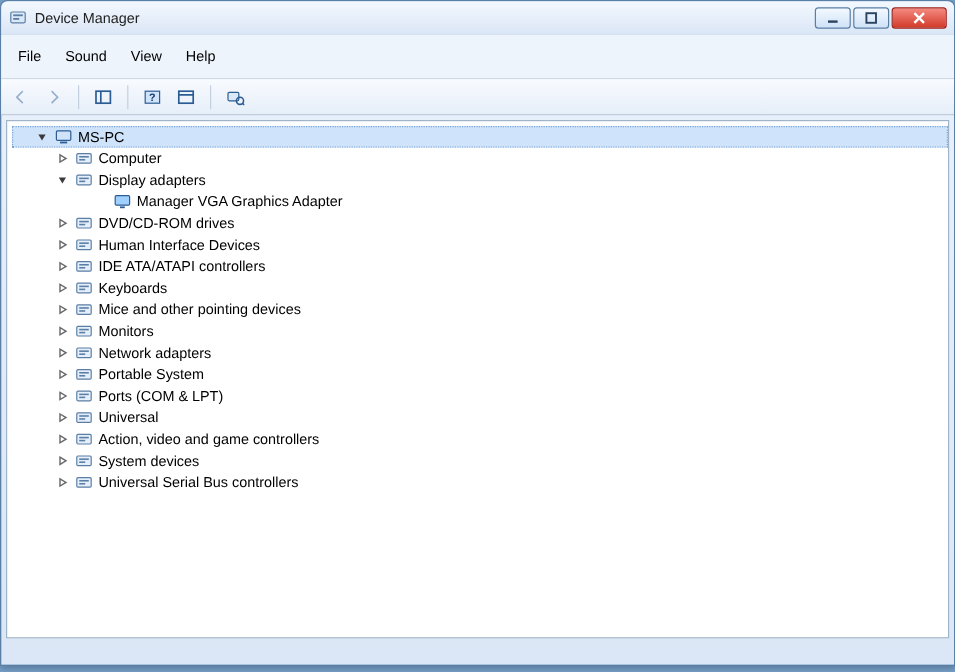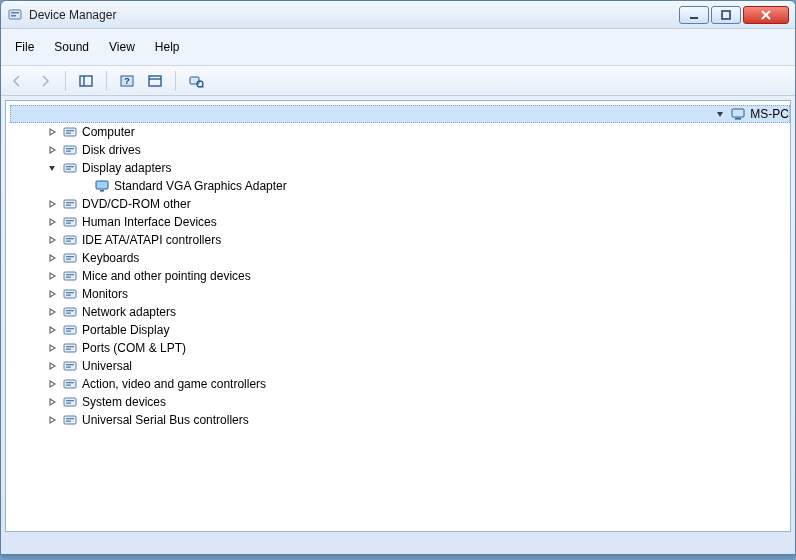--- a/index.html
+++ b/index.html
@@ -80,21 +80,21 @@
     background: #fff;
     overflow: auto;
   }
   .tree { padding: 4px 0 8px 4px; }
   .tree-row {
     display:flex; align-items:center;
     height: 18px;
     white-space: nowrap;
     cursor:default;
   }
-  .tree-row.selected { background:#cfe3fb; border:1px dotted #7aa6d8; height:18px;justify-content:flex-end; }
+  .tree-row.selected { background:#cfe3fb; border:1px dotted #7aa6d8; height:18px; }
   .expander {
     width:12px; height:12px; margin-right:2px;
     display:flex; align-items:center; justify-content:center;
     cursor:pointer;
   }
   .expander svg { display:block; }
   .node-icon { width:16px; height:16px; margin: 0 4px 0 2px; flex:0 0 16px; }
   .node-label { font-size:12px; color:#000; }
   .indent1 { padding-left: 18px; }
   .indent2 { padding-left: 36px; }
@@ -212,63 +212,50 @@
             <span class="node-icon"><svg viewBox="0 0 16 16" width="16" height="16">
                 <rect x="2" y="4" width="12" height="8" rx="1" fill="#e5eefb" stroke="#5b7ea5"></rect>
                 <rect x="4" y="6" width="8" height="1.3" fill="#5b7ea5"></rect>
                 <rect x="4" y="8.5" width="5" height="1.3" fill="#5b7ea5"></rect>
               </svg></span>
             <span class="node-label">Computer</span>
           </div>
           <div class="tree-row indent2">
             <span class="expander">
               <svg width="10" height="10" viewBox="0 0 10 10">
-                <path d="M3 2 L8 5 L3 8 Z" fill="none" stroke="#6a6a6a" stroke-width="1.2"></path>
-              </svg>
-            </span>
-            <span class="node-icon"><svg viewBox="0 0 16 16" width="16" height="16">
-                <rect x="2" y="4" width="12" height="8" rx="1" fill="#e5eefb" stroke="#5b7ea5"></rect>
-                <rect x="4" y="6" width="8" height="1.3" fill="#5b7ea5"></rect>
-                <rect x="4" y="8.5" width="5" height="1.3" fill="#5b7ea5"></rect>
-              </svg></span>
-            <span class="node-label">Disk drives</span>
-          </div>
-          <div class="tree-row indent2">
-            <span class="expander">
-              <svg width="10" height="10" viewBox="0 0 10 10">
                 <path d="M2 3 L8 3 L5 8 Z" fill="#3a3a3a"></path>
               </svg>
             </span>
             <span class="node-icon"><svg viewBox="0 0 16 16" width="16" height="16">
                 <rect x="2" y="4" width="12" height="8" rx="1" fill="#e5eefb" stroke="#5b7ea5"></rect>
                 <rect x="4" y="6" width="8" height="1.3" fill="#5b7ea5"></rect>
                 <rect x="4" y="8.5" width="5" height="1.3" fill="#5b7ea5"></rect>
               </svg></span>
             <span class="node-label">Display adapters</span>
           </div>
           <div class="tree-row indent3">
             <span class="expander"></span>
             <span class="node-icon"><svg viewBox="0 0 16 16" width="16" height="16">
                 <rect x="2" y="3" width="12" height="8" rx="1" fill="#9fd0ff" stroke="#2b5c93"></rect>
                 <rect x="6" y="12" width="4" height="1.5" fill="#2b5c93"></rect>
               </svg></span>
-            <span class="node-label">Standard VGA Graphics Adapter</span>
-          </div>
-          <div class="tree-row indent2">
-            <span class="expander">
-              <svg width="10" height="10" viewBox="0 0 10 10">
-                <path d="M3 2 L8 5 L3 8 Z" fill="none" stroke="#6a6a6a" stroke-width="1.2"></path>
-              </svg>
-            </span>
-            <span class="node-icon"><svg viewBox="0 0 16 16" width="16" height="16">
-                <rect x="2" y="4" width="12" height="8" rx="1" fill="#e5eefb" stroke="#5b7ea5"></rect>
-                <rect x="4" y="6" width="8" height="1.3" fill="#5b7ea5"></rect>
-                <rect x="4" y="8.5" width="5" height="1.3" fill="#5b7ea5"></rect>
-              </svg></span>
-            <span class="node-label">DVD/CD-ROM other</span>
+            <span class="node-label">Manager VGA Graphics Adapter</span>
+          </div>
+          <div class="tree-row indent2">
+            <span class="expander">
+              <svg width="10" height="10" viewBox="0 0 10 10">
+                <path d="M3 2 L8 5 L3 8 Z" fill="none" stroke="#6a6a6a" stroke-width="1.2"></path>
+              </svg>
+            </span>
+            <span class="node-icon"><svg viewBox="0 0 16 16" width="16" height="16">
+                <rect x="2" y="4" width="12" height="8" rx="1" fill="#e5eefb" stroke="#5b7ea5"></rect>
+                <rect x="4" y="6" width="8" height="1.3" fill="#5b7ea5"></rect>
+                <rect x="4" y="8.5" width="5" height="1.3" fill="#5b7ea5"></rect>
+              </svg></span>
+            <span class="node-label">DVD/CD-ROM drives</span>
           </div>
           <div class="tree-row indent2">
             <span class="expander">
               <svg width="10" height="10" viewBox="0 0 10 10">
                 <path d="M3 2 L8 5 L3 8 Z" fill="none" stroke="#6a6a6a" stroke-width="1.2"></path>
               </svg>
             </span>
             <span class="node-icon"><svg viewBox="0 0 16 16" width="16" height="16">
                 <rect x="2" y="4" width="12" height="8" rx="1" fill="#e5eefb" stroke="#5b7ea5"></rect>
                 <rect x="4" y="6" width="8" height="1.3" fill="#5b7ea5"></rect>
@@ -345,21 +332,21 @@
             <span class="expander">
               <svg width="10" height="10" viewBox="0 0 10 10">
                 <path d="M3 2 L8 5 L3 8 Z" fill="none" stroke="#6a6a6a" stroke-width="1.2"></path>
               </svg>
             </span>
             <span class="node-icon"><svg viewBox="0 0 16 16" width="16" height="16">
                 <rect x="2" y="4" width="12" height="8" rx="1" fill="#e5eefb" stroke="#5b7ea5"></rect>
                 <rect x="4" y="6" width="8" height="1.3" fill="#5b7ea5"></rect>
                 <rect x="4" y="8.5" width="5" height="1.3" fill="#5b7ea5"></rect>
               </svg></span>
-            <span class="node-label">Portable Display</span>
+            <span class="node-label">Portable System</span>
           </div>
           <div class="tree-row indent2">
             <span class="expander">
               <svg width="10" height="10" viewBox="0 0 10 10">
                 <path d="M3 2 L8 5 L3 8 Z" fill="none" stroke="#6a6a6a" stroke-width="1.2"></path>
               </svg>
             </span>
             <span class="node-icon"><svg viewBox="0 0 16 16" width="16" height="16">
                 <rect x="2" y="4" width="12" height="8" rx="1" fill="#e5eefb" stroke="#5b7ea5"></rect>
                 <rect x="4" y="6" width="8" height="1.3" fill="#5b7ea5"></rect>

